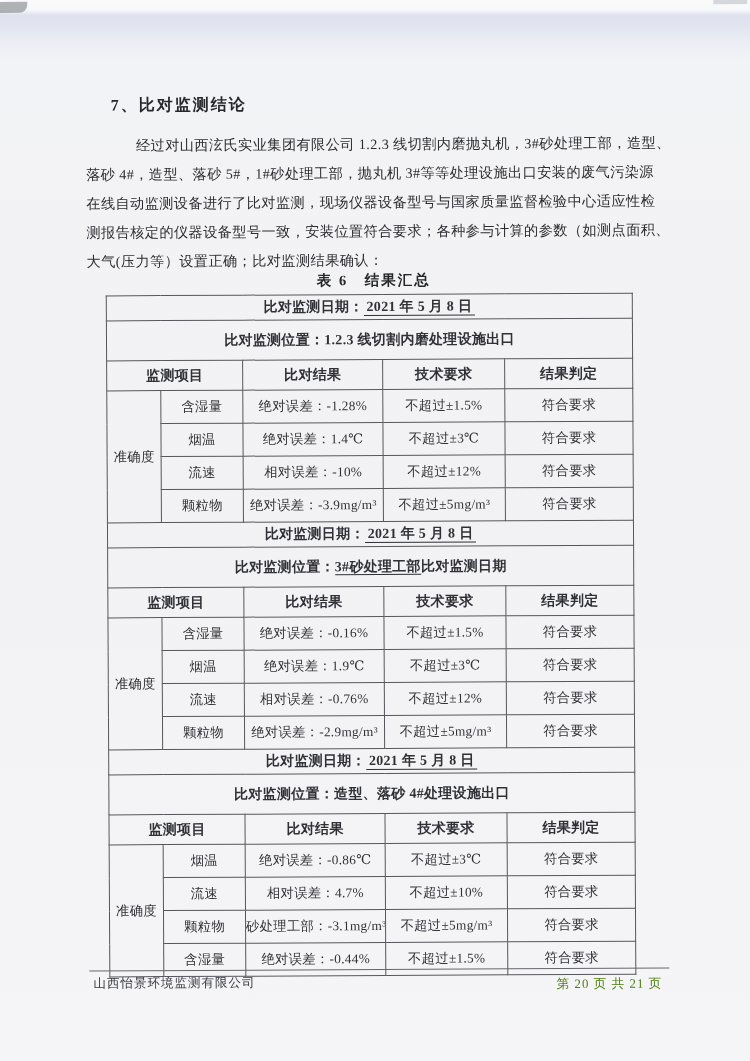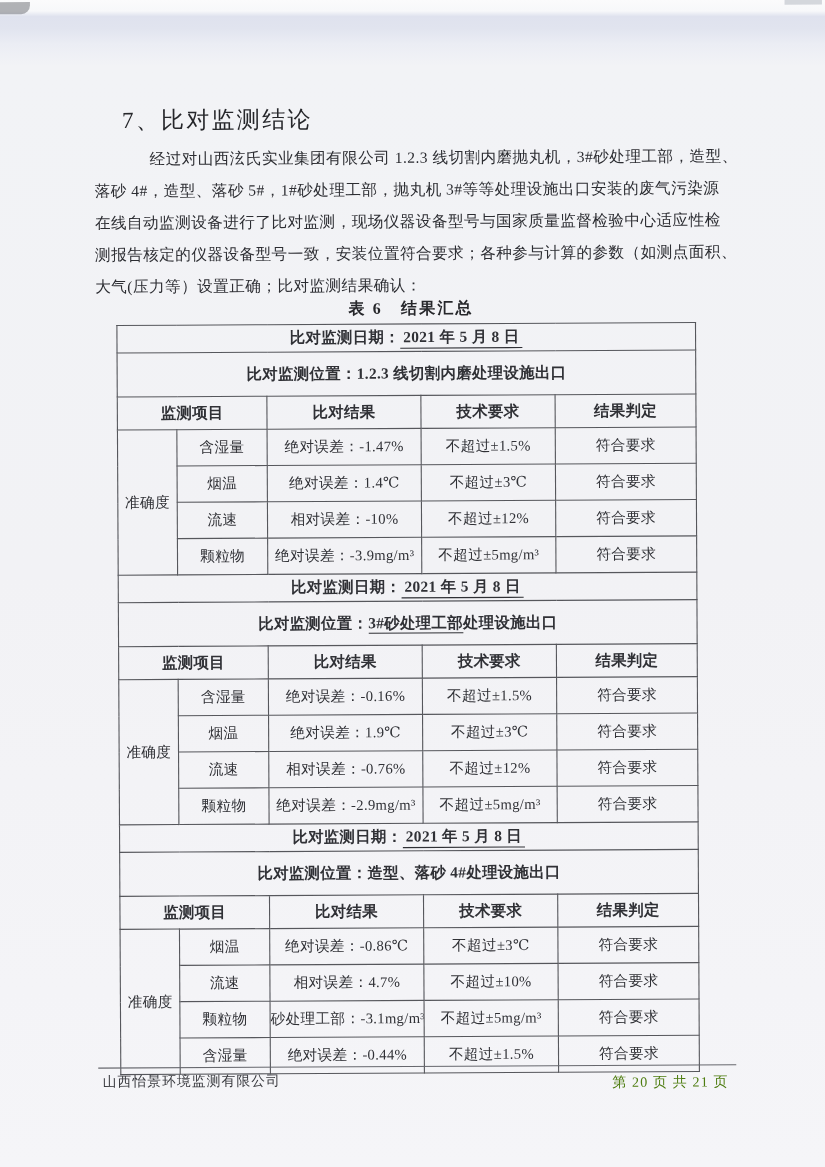--- a/index.html
+++ b/index.html
@@ -23,21 +23,21 @@
   .smudge-tl {
     position: absolute; left: 0; top: 0; width: 30px; height: 11px;
     background: #75767c; opacity: .55; border-radius: 0 0 8px 0;
   }
   .smudge-tr {
     position: absolute; right: 0; top: 0; width: 34px; height: 6px;
     background: #c3c7cf; opacity: .7;
   }
   .doc-title {
     position: absolute; left: 113px; top: 94px;
-    font-size: 21px; font-weight: 400; letter-spacing: 2px; color: #26272b;
+    font-size: 16px; font-weight: 700; letter-spacing: 2px; color: #26272b;
     white-space: nowrap;
   }
   .para {
     position: absolute; left: 88px; top: 130px; width: 600px;
     font-size: 14.2px; color: #2c2d32; letter-spacing: 0.4px;
   }
   .pline { height: 29px; line-height: 29px; white-space: nowrap; }
   .pline.indent { text-indent: 50px; }
   .caption {
     position: absolute; left: 85px; top: 271px; width: 580px;
@@ -123,21 +123,21 @@
         </tr>
         <tr class="r-head">
           <td colspan="2">监测项目</td>
           <td>比对结果</td>
           <td>技术要求</td>
           <td>结果判定</td>
         </tr>
         <tr class="r-data">
           <td rowspan="4">准确度</td>
           <td>含湿量</td>
-          <td>绝对误差：-1.47%</td>
+          <td>绝对误差：-1.28%</td>
           <td>不超过±1.5%</td>
           <td>符合要求</td>
         </tr>
         <tr class="r-data">
           <td>烟温</td>
           <td>绝对误差：1.4℃</td>
           <td>不超过±3℃</td>
           <td>符合要求</td>
         </tr>
         <tr class="r-data">
@@ -153,21 +153,21 @@
           <td>符合要求</td>
         </tr>
 
         <tr class="r-date">
           <td colspan="5">
             <span>比对监测日期：</span><span class="u">2021 年 5 月 8 日</span>
           </td>
         </tr>
         <tr class="r-loc">
           <td colspan="5">
-            <span>比对监测位置：</span><span class="u2">3#砂处理工部</span><span>处理设施出口</span>
+            <span>比对监测位置：</span><span class="u2">3#砂处理工部</span><span>比对监测日期</span>
           </td>
         </tr>
         <tr class="r-head">
           <td colspan="2">监测项目</td>
           <td>比对结果</td>
           <td>技术要求</td>
           <td>结果判定</td>
         </tr>
         <tr class="r-data">
           <td rowspan="4">准确度</td>

